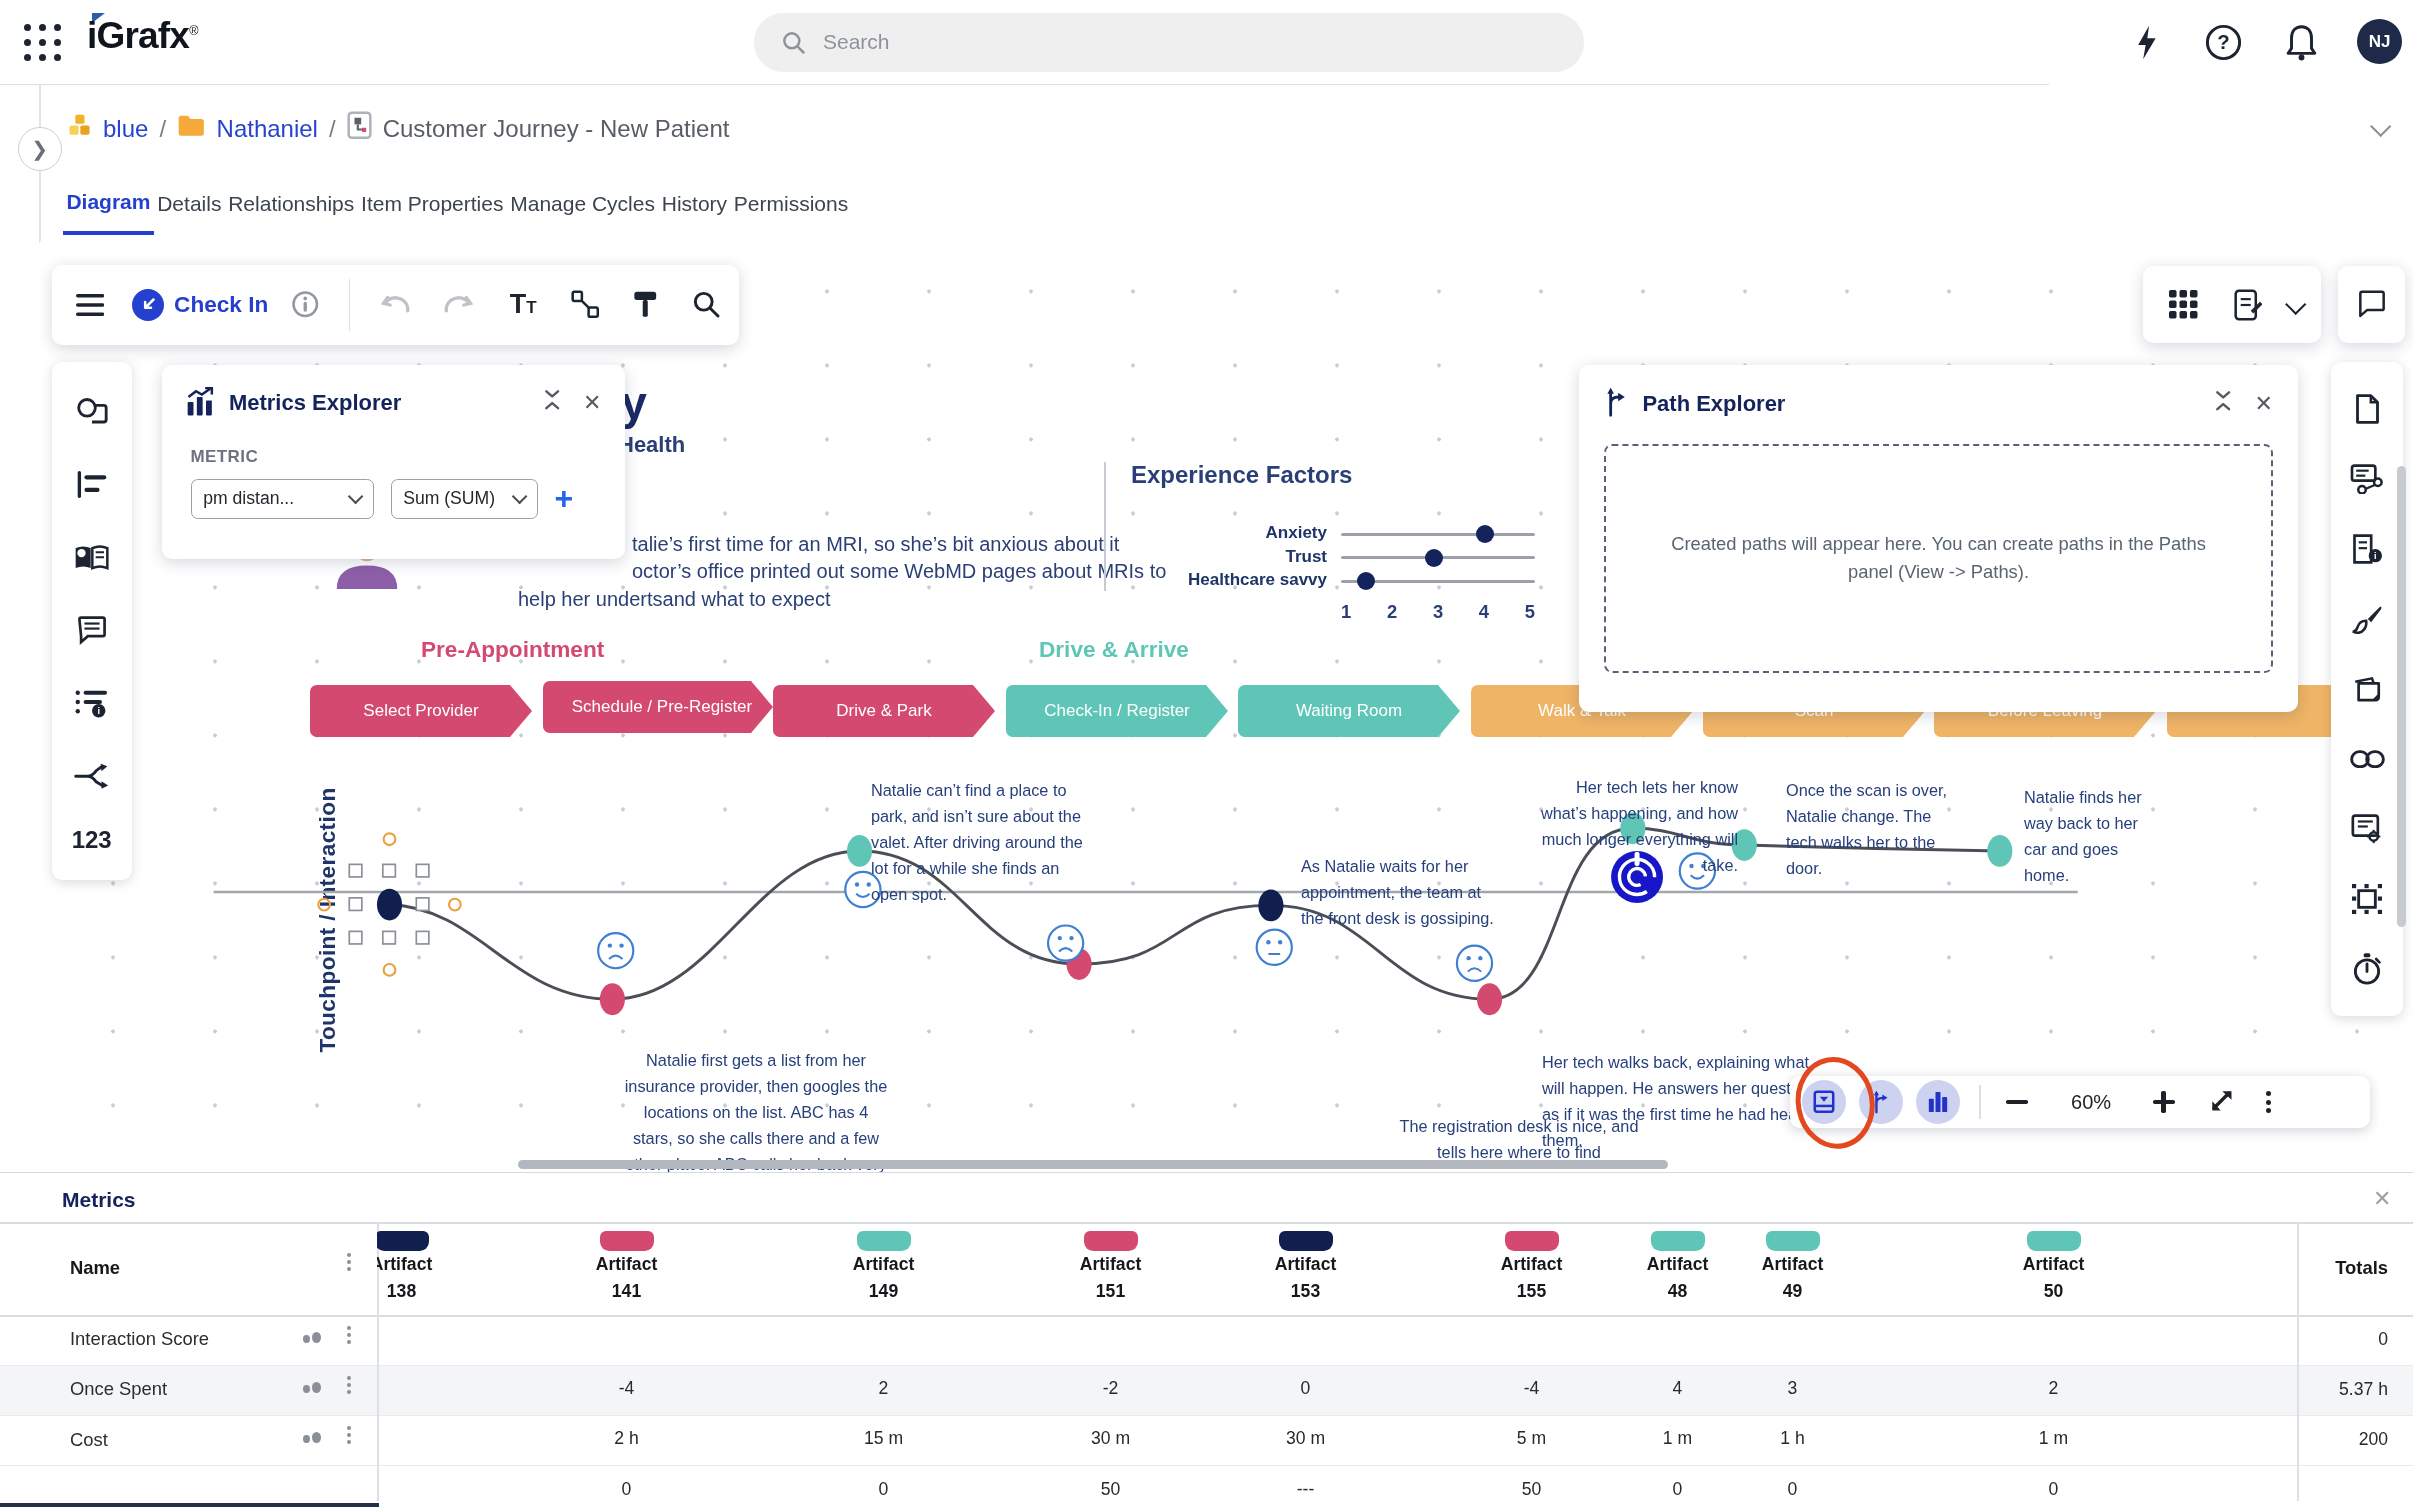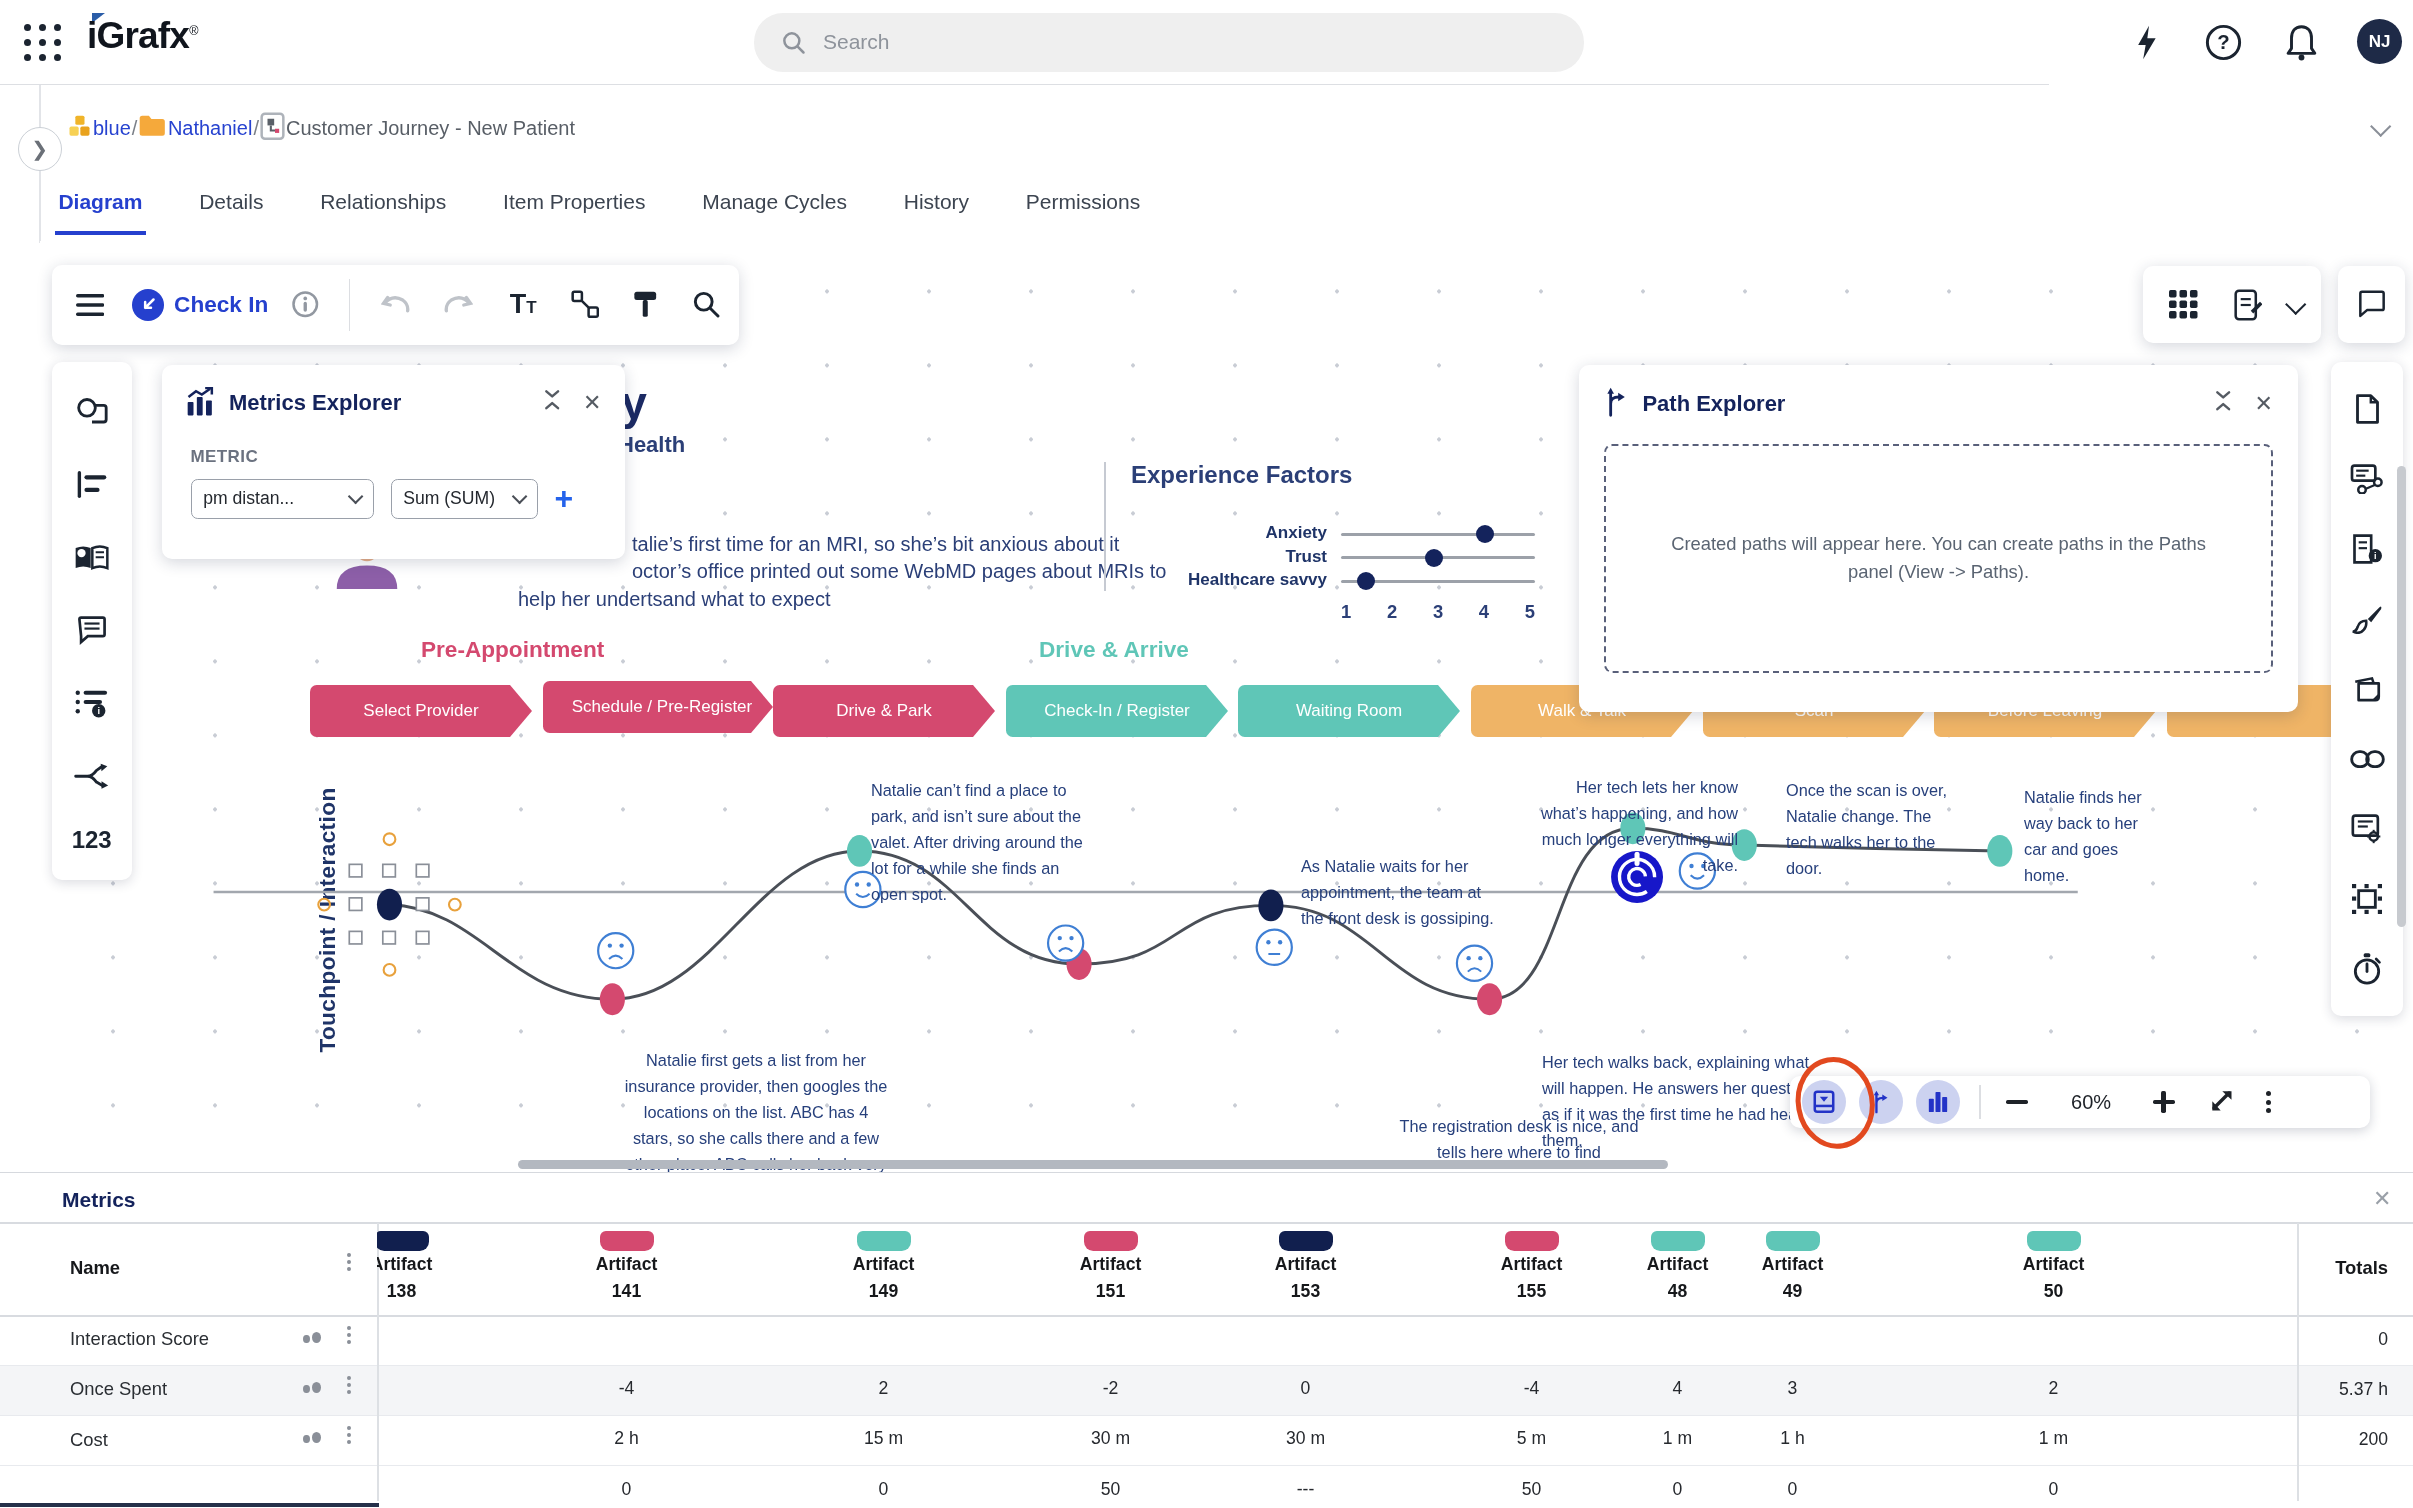--- a/index.html
+++ b/index.html
@@ -13,26 +13,26 @@
   .logo sup{font-size:12.6px;font-weight:400;}
   .logoflag{left:92px;top:13.4px;width:0;height:0;border-left:13.4px solid #2b5da8;border-bottom:10px solid transparent;}
   .search{left:754px;top:12.6px;width:830px;height:59px;background:#efefef;border-radius:29px;display:flex;align-items:center;padding:0 0 0 27px;box-sizing:border-box;}
   .search input{border:none;background:transparent;outline:none;font-size:21px;color:#444;margin-left:15px;width:704px;font-family:"Liberation Sans",sans-serif;}
   .search input::placeholder{color:#8e939b;}
   .tb-ic{display:flex;align-items:center;justify-content:center;}
   .avatar{left:2357px;top:19px;width:45px;height:45px;border-radius:50%;background:#1e2a47;color:#fff;font-size:17px;font-weight:700;display:flex;align-items:center;justify-content:center;}
   
   .gutterline{left:39px;top:84px;width:1.7px;height:159px;background:#e2e4e8;}
   .collapsebtn{left:17.6px;top:127px;width:42px;height:42px;border-radius:50%;background:#fff;border:1.7px solid #cbd0d6;color:#6b7078;font-size:20px;display:flex;align-items:center;justify-content:center;z-index:5;}
-  .crumb{left:67px;top:109px;height:39px;display:flex;align-items:center;gap:1px;font-size:20px;}
+  .crumb{left:67px;top:109px;height:39px;display:flex;align-items:center;gap:11px;font-size:24px;}
   .crumb .lnk{color:#2743d0;}
   .crumb .sep{color:#7a7f87;}
   .crumb .cur{color:#585e66;}
   .chevdown{width:13.4px;height:13.4px;border-right:2.5px solid #8a8f98;border-bottom:2.5px solid #8a8f98;transform:rotate(45deg);}
-  .tabs{left:55px;top:178px;display:flex;gap:50px;font-size:21px;color:#3c4450;}
+  .tabs{left:63px;top:178px;display:flex;font-size:21px;color:#3c4450;align-items:center;}
   .tab{padding:11.7px 3.4px 17px;cursor:pointer;}
   .tab.active{color:#2540ce;font-weight:700;border-bottom:4.2px solid #2540ce;}
   
   .canvas{left:40px;top:241px;width:2373px;height:930px;background-color:#fff;background-image:radial-gradient(circle,#c9cdd5 1.8px,transparent 1.9px);background-size:102px 74px;background-position:22px 13.4px;z-index:1;}
   .panel{background:#fff;border-radius:10px;box-shadow:0 3.4px 15px rgba(30,40,70,.18);z-index:6;}
   .bigtitle{font-size:47px;font-weight:800;color:#1b2a63;}
   .subtitle{font-size:22px;font-weight:700;color:#2b3f77;}
   .intro{font-size:20px;color:#2b3f77;white-space:nowrap;}
   .anno{font-size:16.3px;line-height:26px;color:#27407c;z-index:2;}
   .axislabel{font-size:22.6px;font-weight:800;color:#1f3468;transform:rotate(-90deg);transform-origin:center;letter-spacing:0.4px;white-space:nowrap;}

